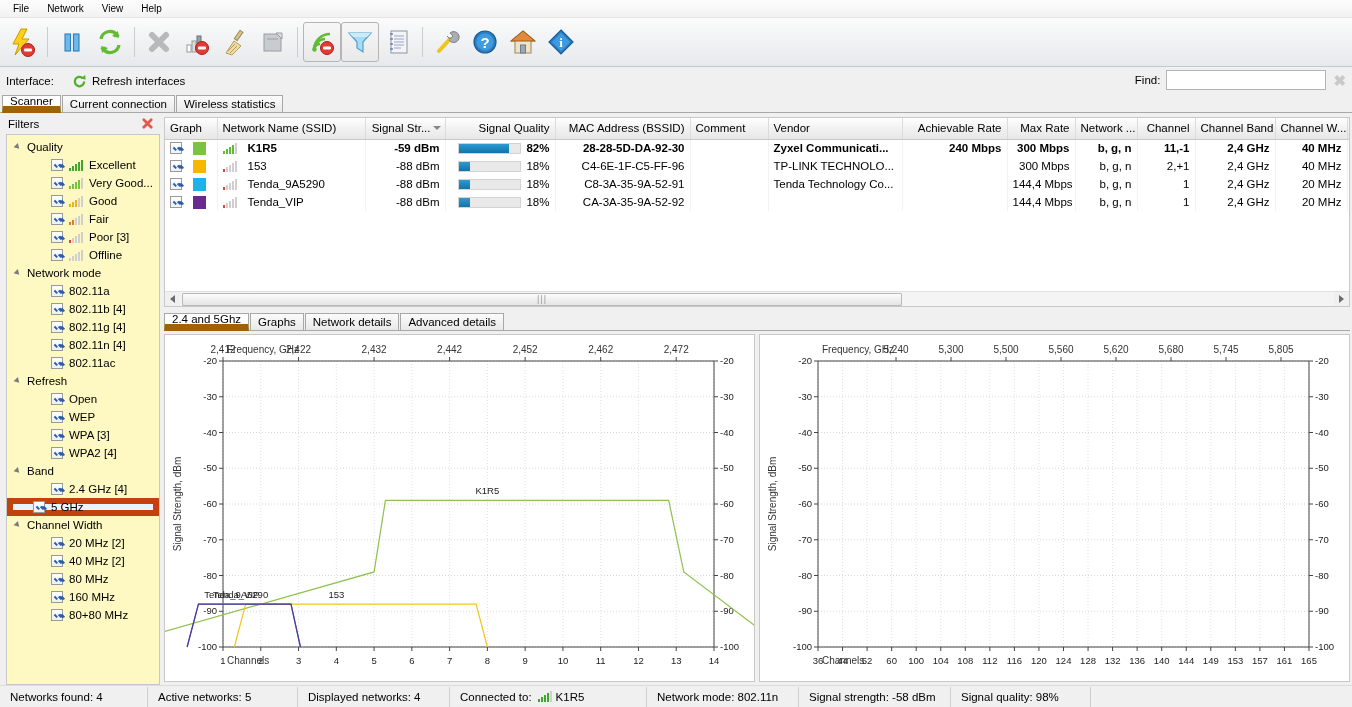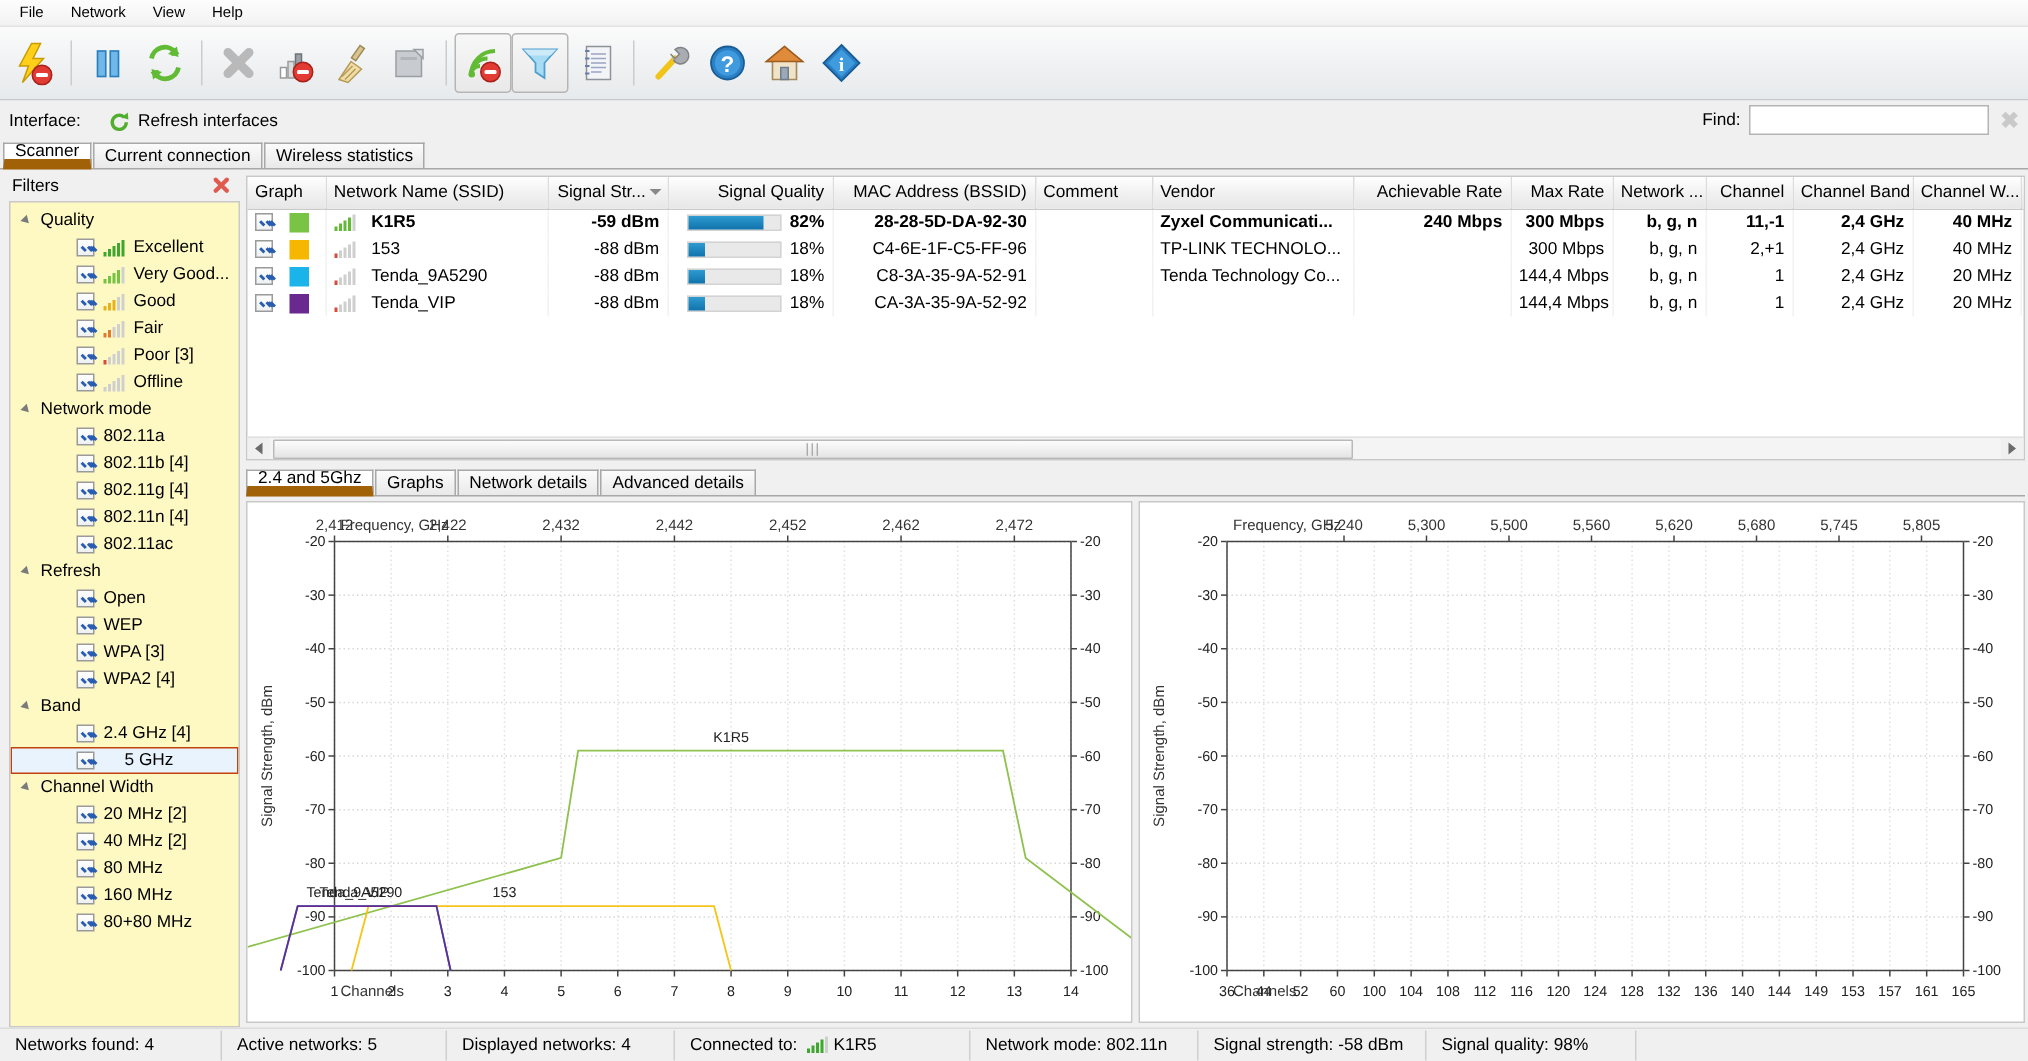--- a/index.html
+++ b/index.html
@@ -71,21 +71,21 @@
 
   
   .filters { width:160px; flex:0 0 160px; display:flex; flex-direction:column; padding:4px 0 0 6px; }
   .filters-head { display:flex; align-items:center; justify-content:space-between; padding:0 6px 4px 2px;gap:32px; }
   .filters-head .t { font-size:11.5px; }
   .filters-box { flex:1; border:1px solid #c8c8c8; background:#fef9c3; overflow:hidden; padding-top:3px; }
   .grp { display:flex; align-items:center; height:18px; padding-left:8px; font-size:11.5px; }
   .grp .tri { width:0;height:0; border-left:5px solid #7b7b7b; border-top:3px solid transparent; border-bottom:3px solid transparent;
               transform:rotate(45deg); margin-right:7px; }
   .fitem { display:flex; align-items:center; height:18px; padding-left:44px; font-size:11.5px; }
-  .fitem.sel { background:#e8f3fd; border:1px solid #c2410c; height:18px; padding-left:43px;gap:14px; }
+  .fitem.sel { background:#e8f3fd; border:6px solid #c2410c; height:18px; padding-left:20px; }
   .cb { width:12px; height:12px; border:1px solid #9a9a9a; background:linear-gradient(#fefefe,#eef1f3);
         margin-right:6px; position:relative; flex:0 0 12px; }
   .cb.on::after { content:""; position:absolute; left:2px; top:5px; width:4px; height:1.5px; background:#2a5db0;
         transform:rotate(45deg); box-shadow:3px -3px 0 0 #2a5db0, 4px -4px 0 0 #2a5db0, 5px -5px 0 0 #2a5db0; }
   .bars { display:inline-flex; align-items:flex-end; height:11px; margin-right:6px; gap:1px; }
   .bars i { width:2px; background:#cfcfcf; display:block; }
   .bars i:nth-child(1){height:3px} .bars i:nth-child(2){height:5px}
   .bars i:nth-child(3){height:7px} .bars i:nth-child(4){height:9px} .bars i:nth-child(5){height:11px}
 
   

